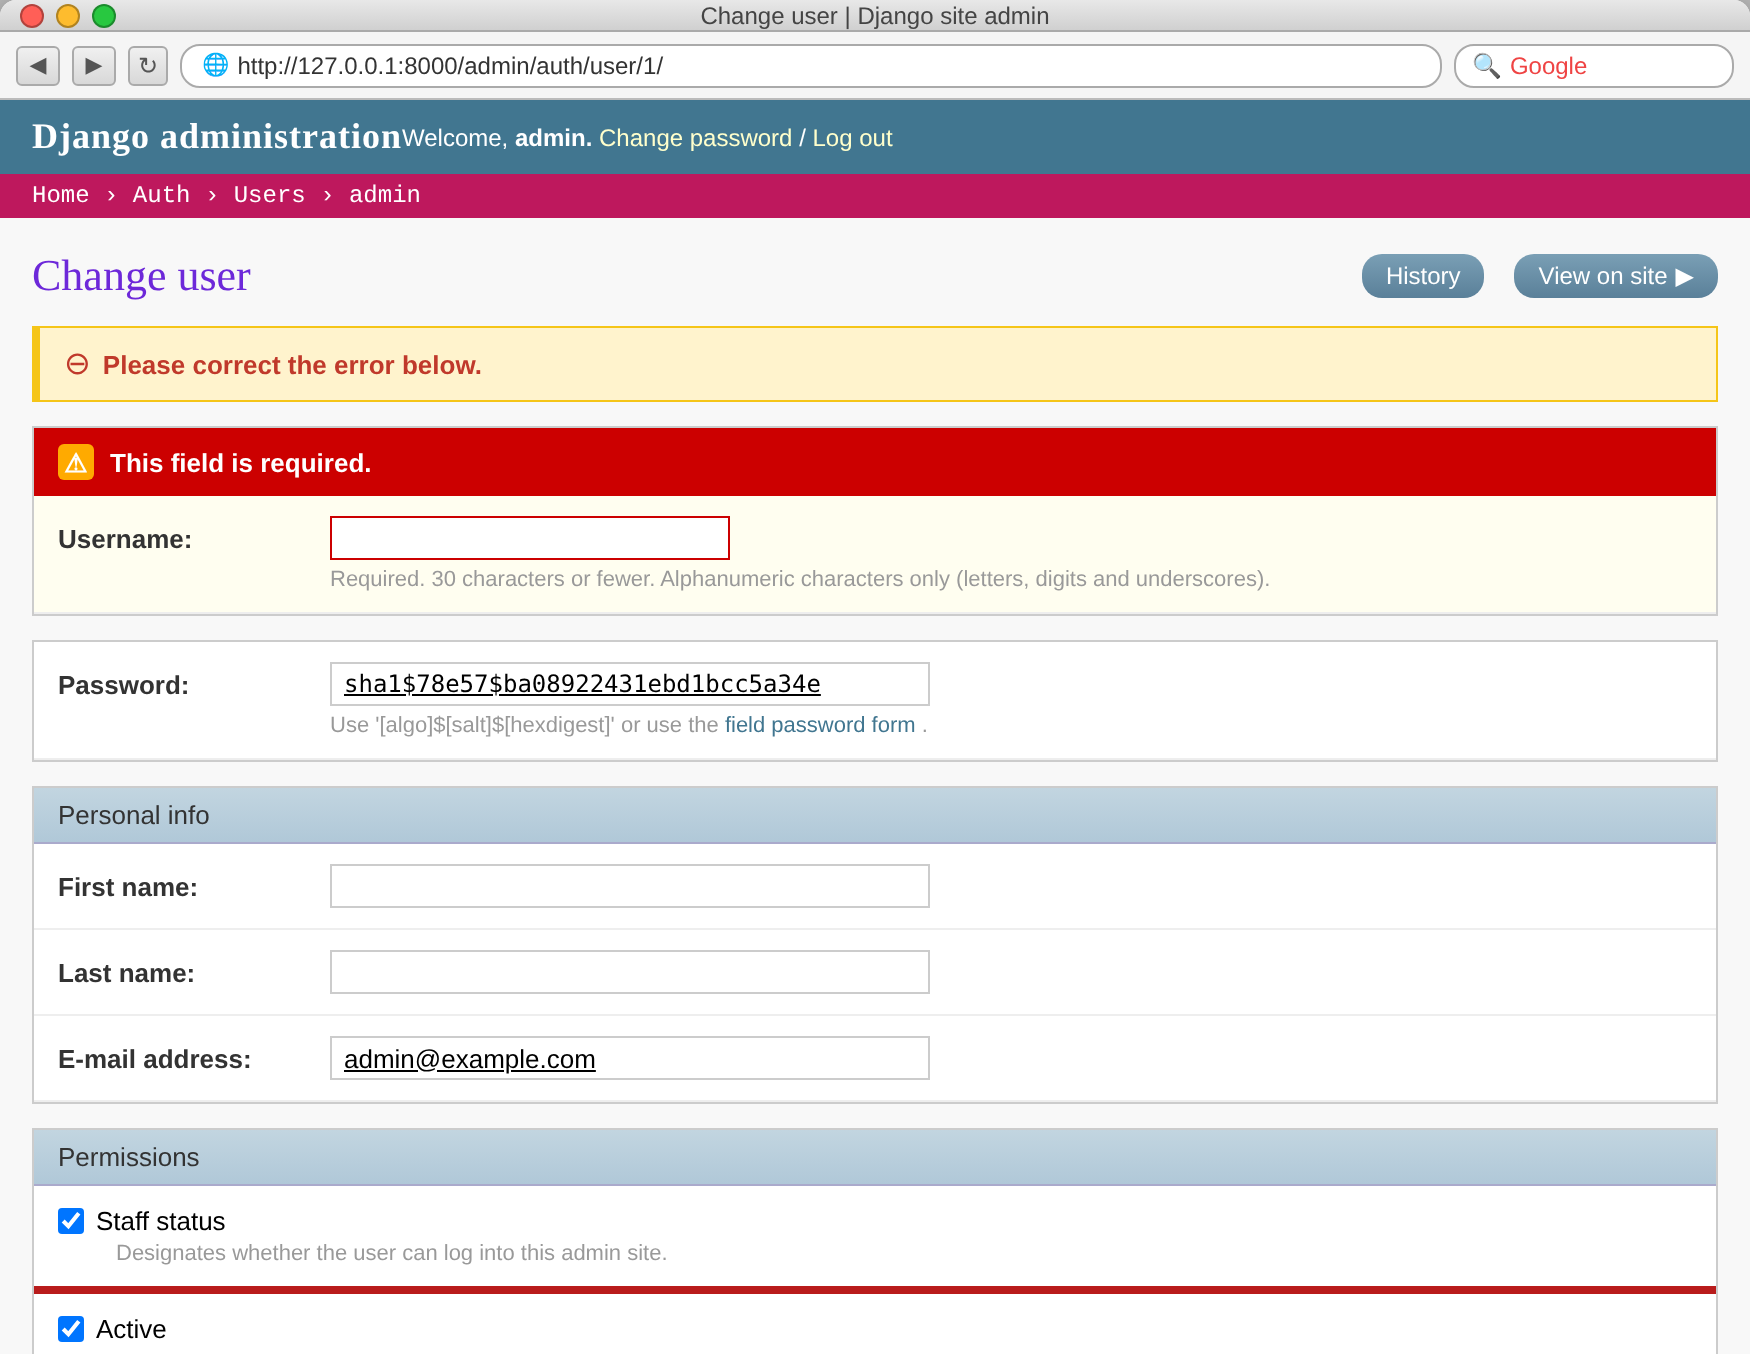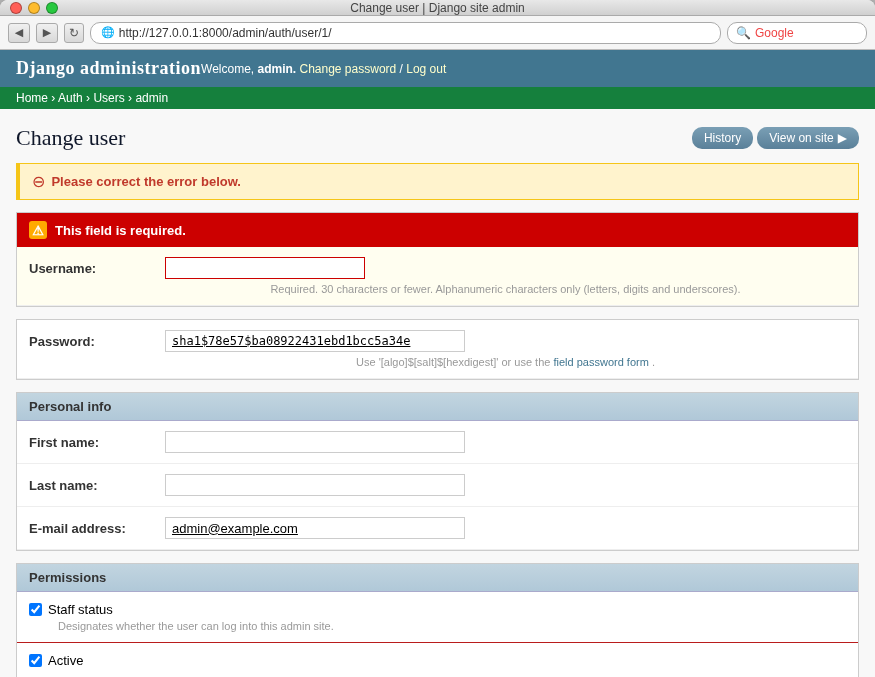--- a/index.html
+++ b/index.html
@@ -142,23 +142,24 @@
     }
     .django-user-tools {
       font-size: 12px;
       color: #fff;
     }
     .django-user-tools a {
       color: #ffc;
       text-decoration: none;
     }
     .breadcrumbs {
-      background: #15803d;
+      background: #be185d;
       padding: 4px 16px;
       font-size: 12px;
+      font-family: Liberation Mono, monospace;
     }
     .breadcrumbs a {
       color: #fff;
       text-decoration: none;
     }
     .breadcrumbs span {
       color: #fff;
     }
     .content-area {
       padding: 16px 16px;
@@ -167,26 +168,26 @@
     }
     .content-header {
       display: flex;
       align-items: center;
       justify-content: space-between;
       margin-bottom: 12px;
     }
     .page-title {
       font-size: 22px;
       font-weight: normal;
-      color: #0f172a;
+      color: #6d28d9;
       font-family: Georgia, serif;
     }
     .object-tools {
       display: flex;
-      gap: 4px;
+      gap: 15px;
     }
     .tool-btn {
       background: linear-gradient(to bottom, #7a9fb5, #5a8099);
       color: white;
       border: none;
       border-radius: 10px;
       padding: 4px 12px;
       font-size: 12px;
       cursor: pointer;
       text-decoration: none;
@@ -270,36 +271,35 @@
     .form-input.normal-border {
       border-color: #ccc;
     }
     .form-input.wide {
       width: 300px;
     }
     .help-text {
       font-size: 11px;
       color: #999;
       margin-top: 4px;
-      text-align: center;
     }
     .section-header {
       background: linear-gradient(to bottom, #c2d5e0, #b0c8d8);
       padding: 6px 12px;
       font-size: 13px;
-      font-weight: bold;
+      font-weight: normal;
       color: #333;
       border-bottom: 1px solid #aac;
     }
     .checkbox-row {
       display: flex;
       align-items: flex-start;
       padding: 10px 12px;
       background: white;
-      border-bottom: 1px solid #b91c1c;
+      border-bottom: 4px solid #b91c1c;
     }
     .checkbox-label {
       display: flex;
       align-items: center;
       gap: 6px;
       font-size: 13px;
     }
     .checkbox-help {
       font-size: 11px;
       color: #999;

